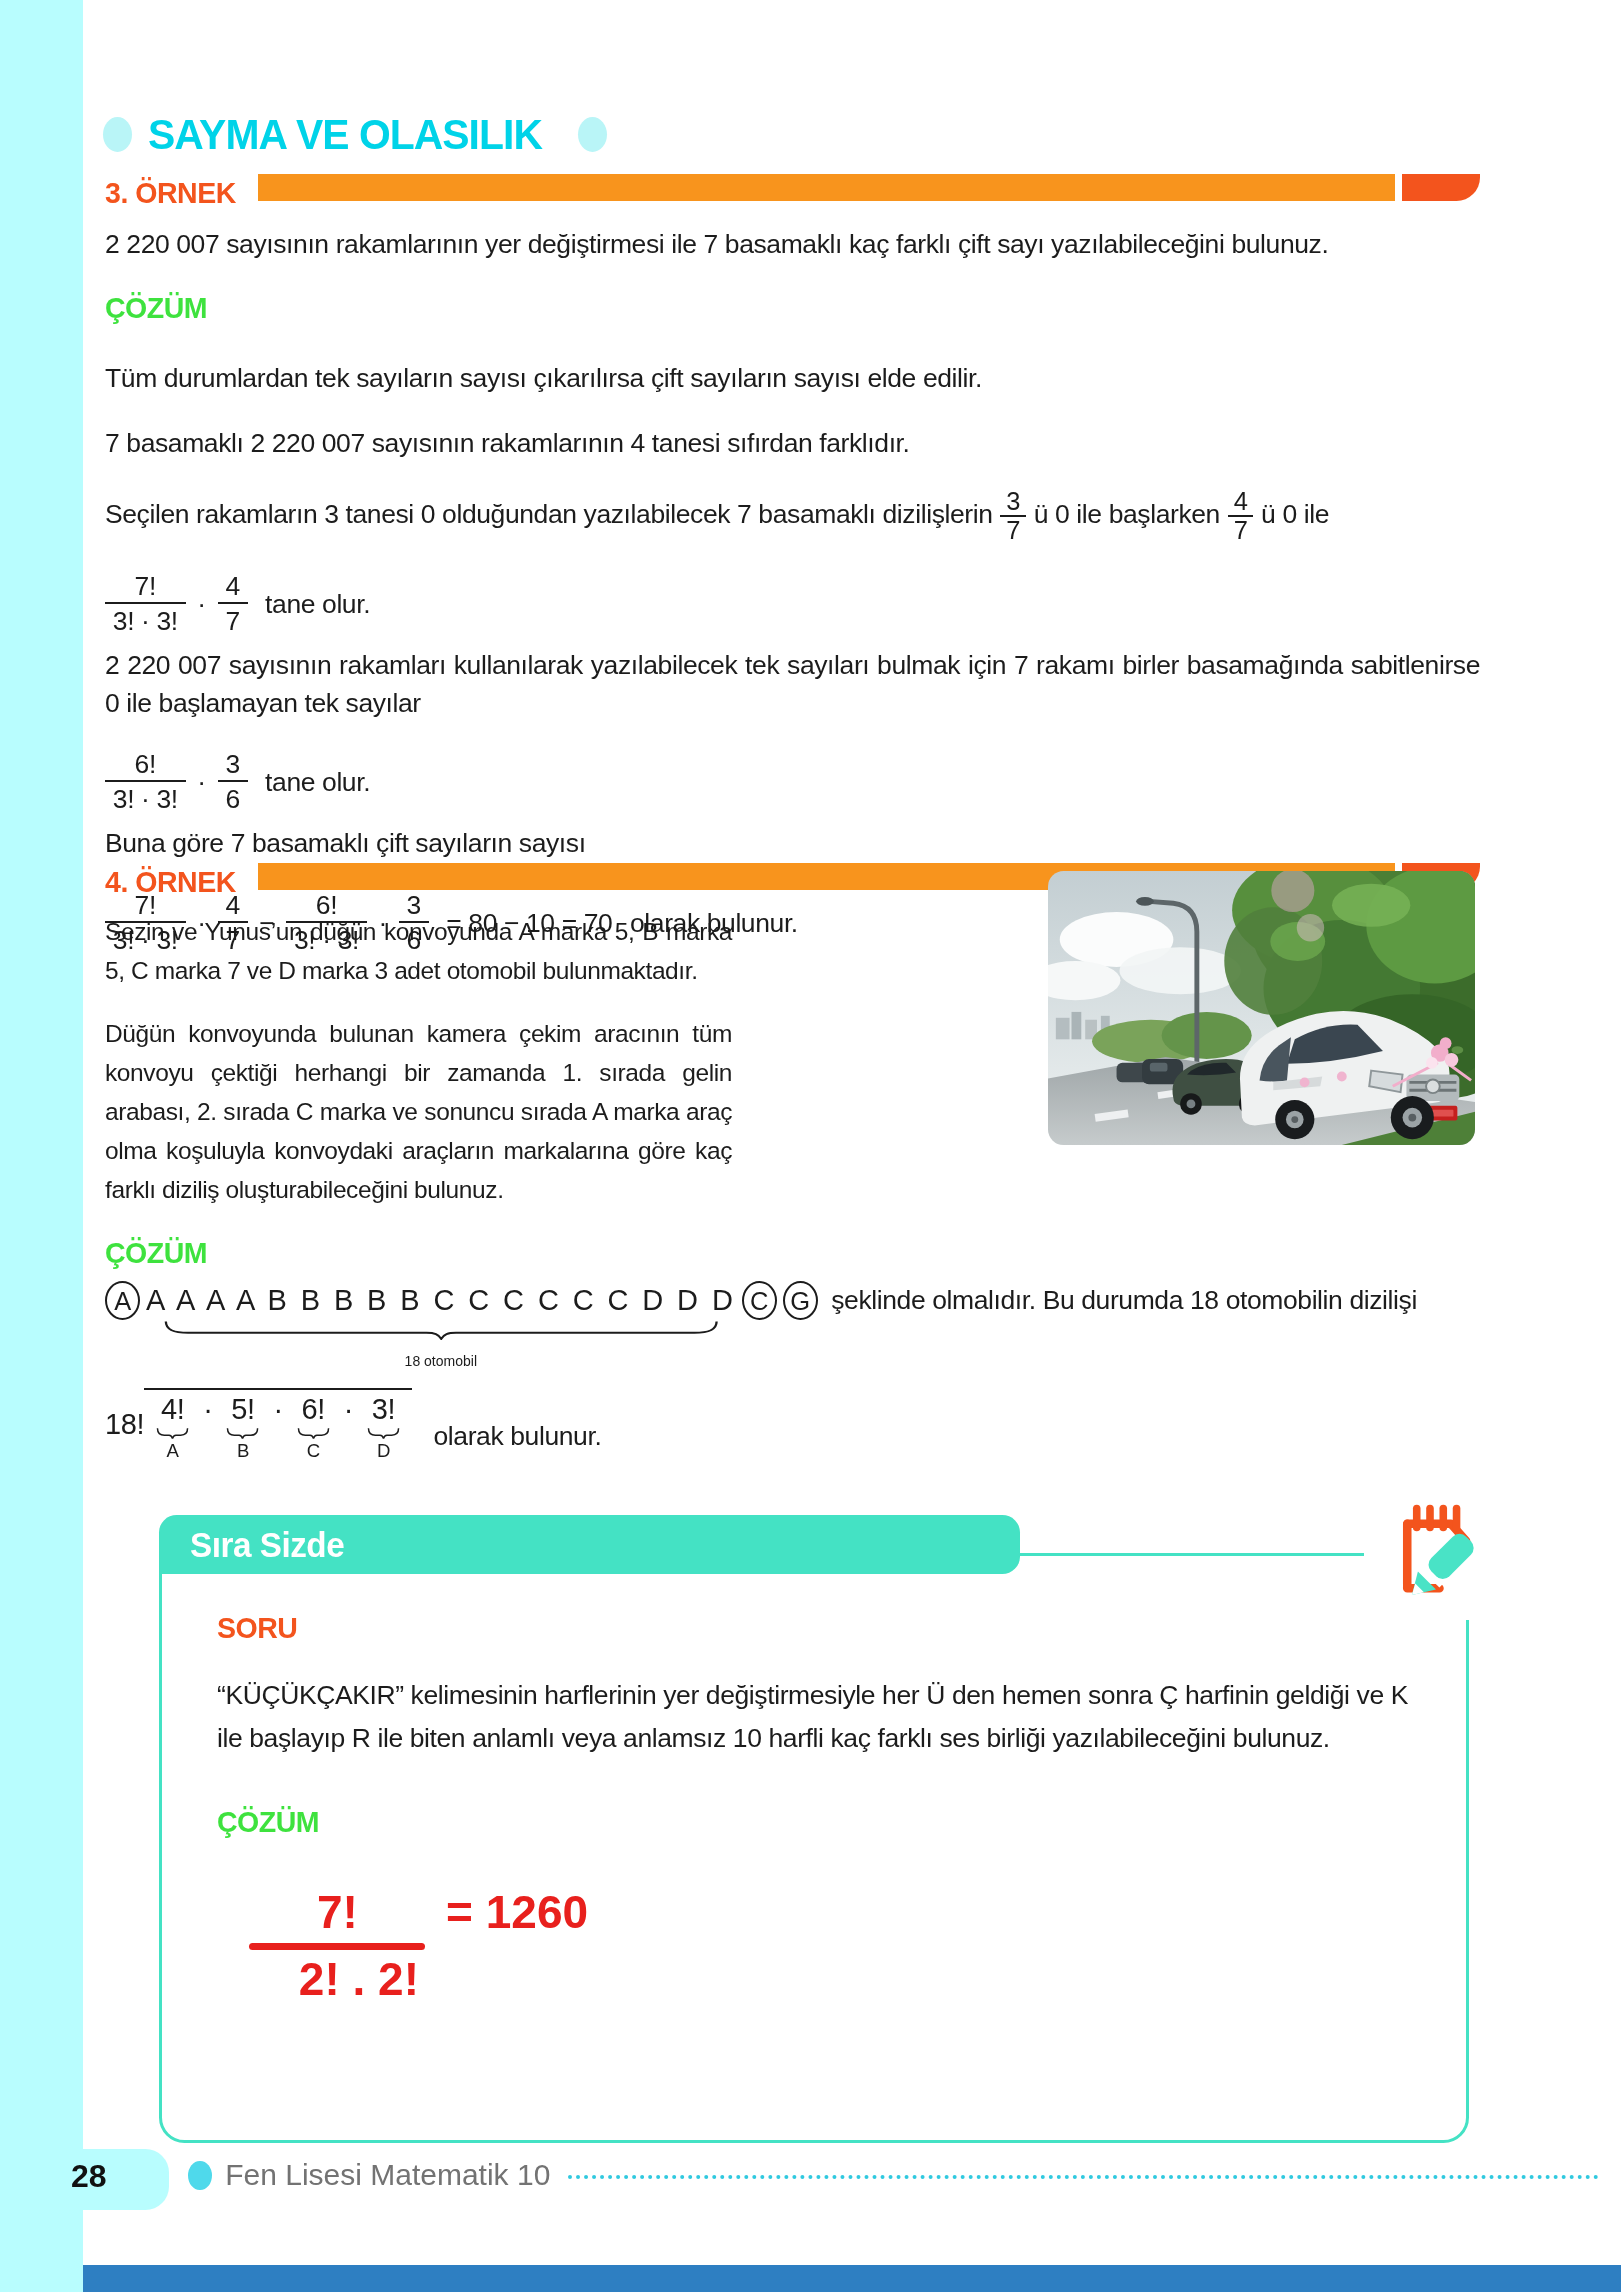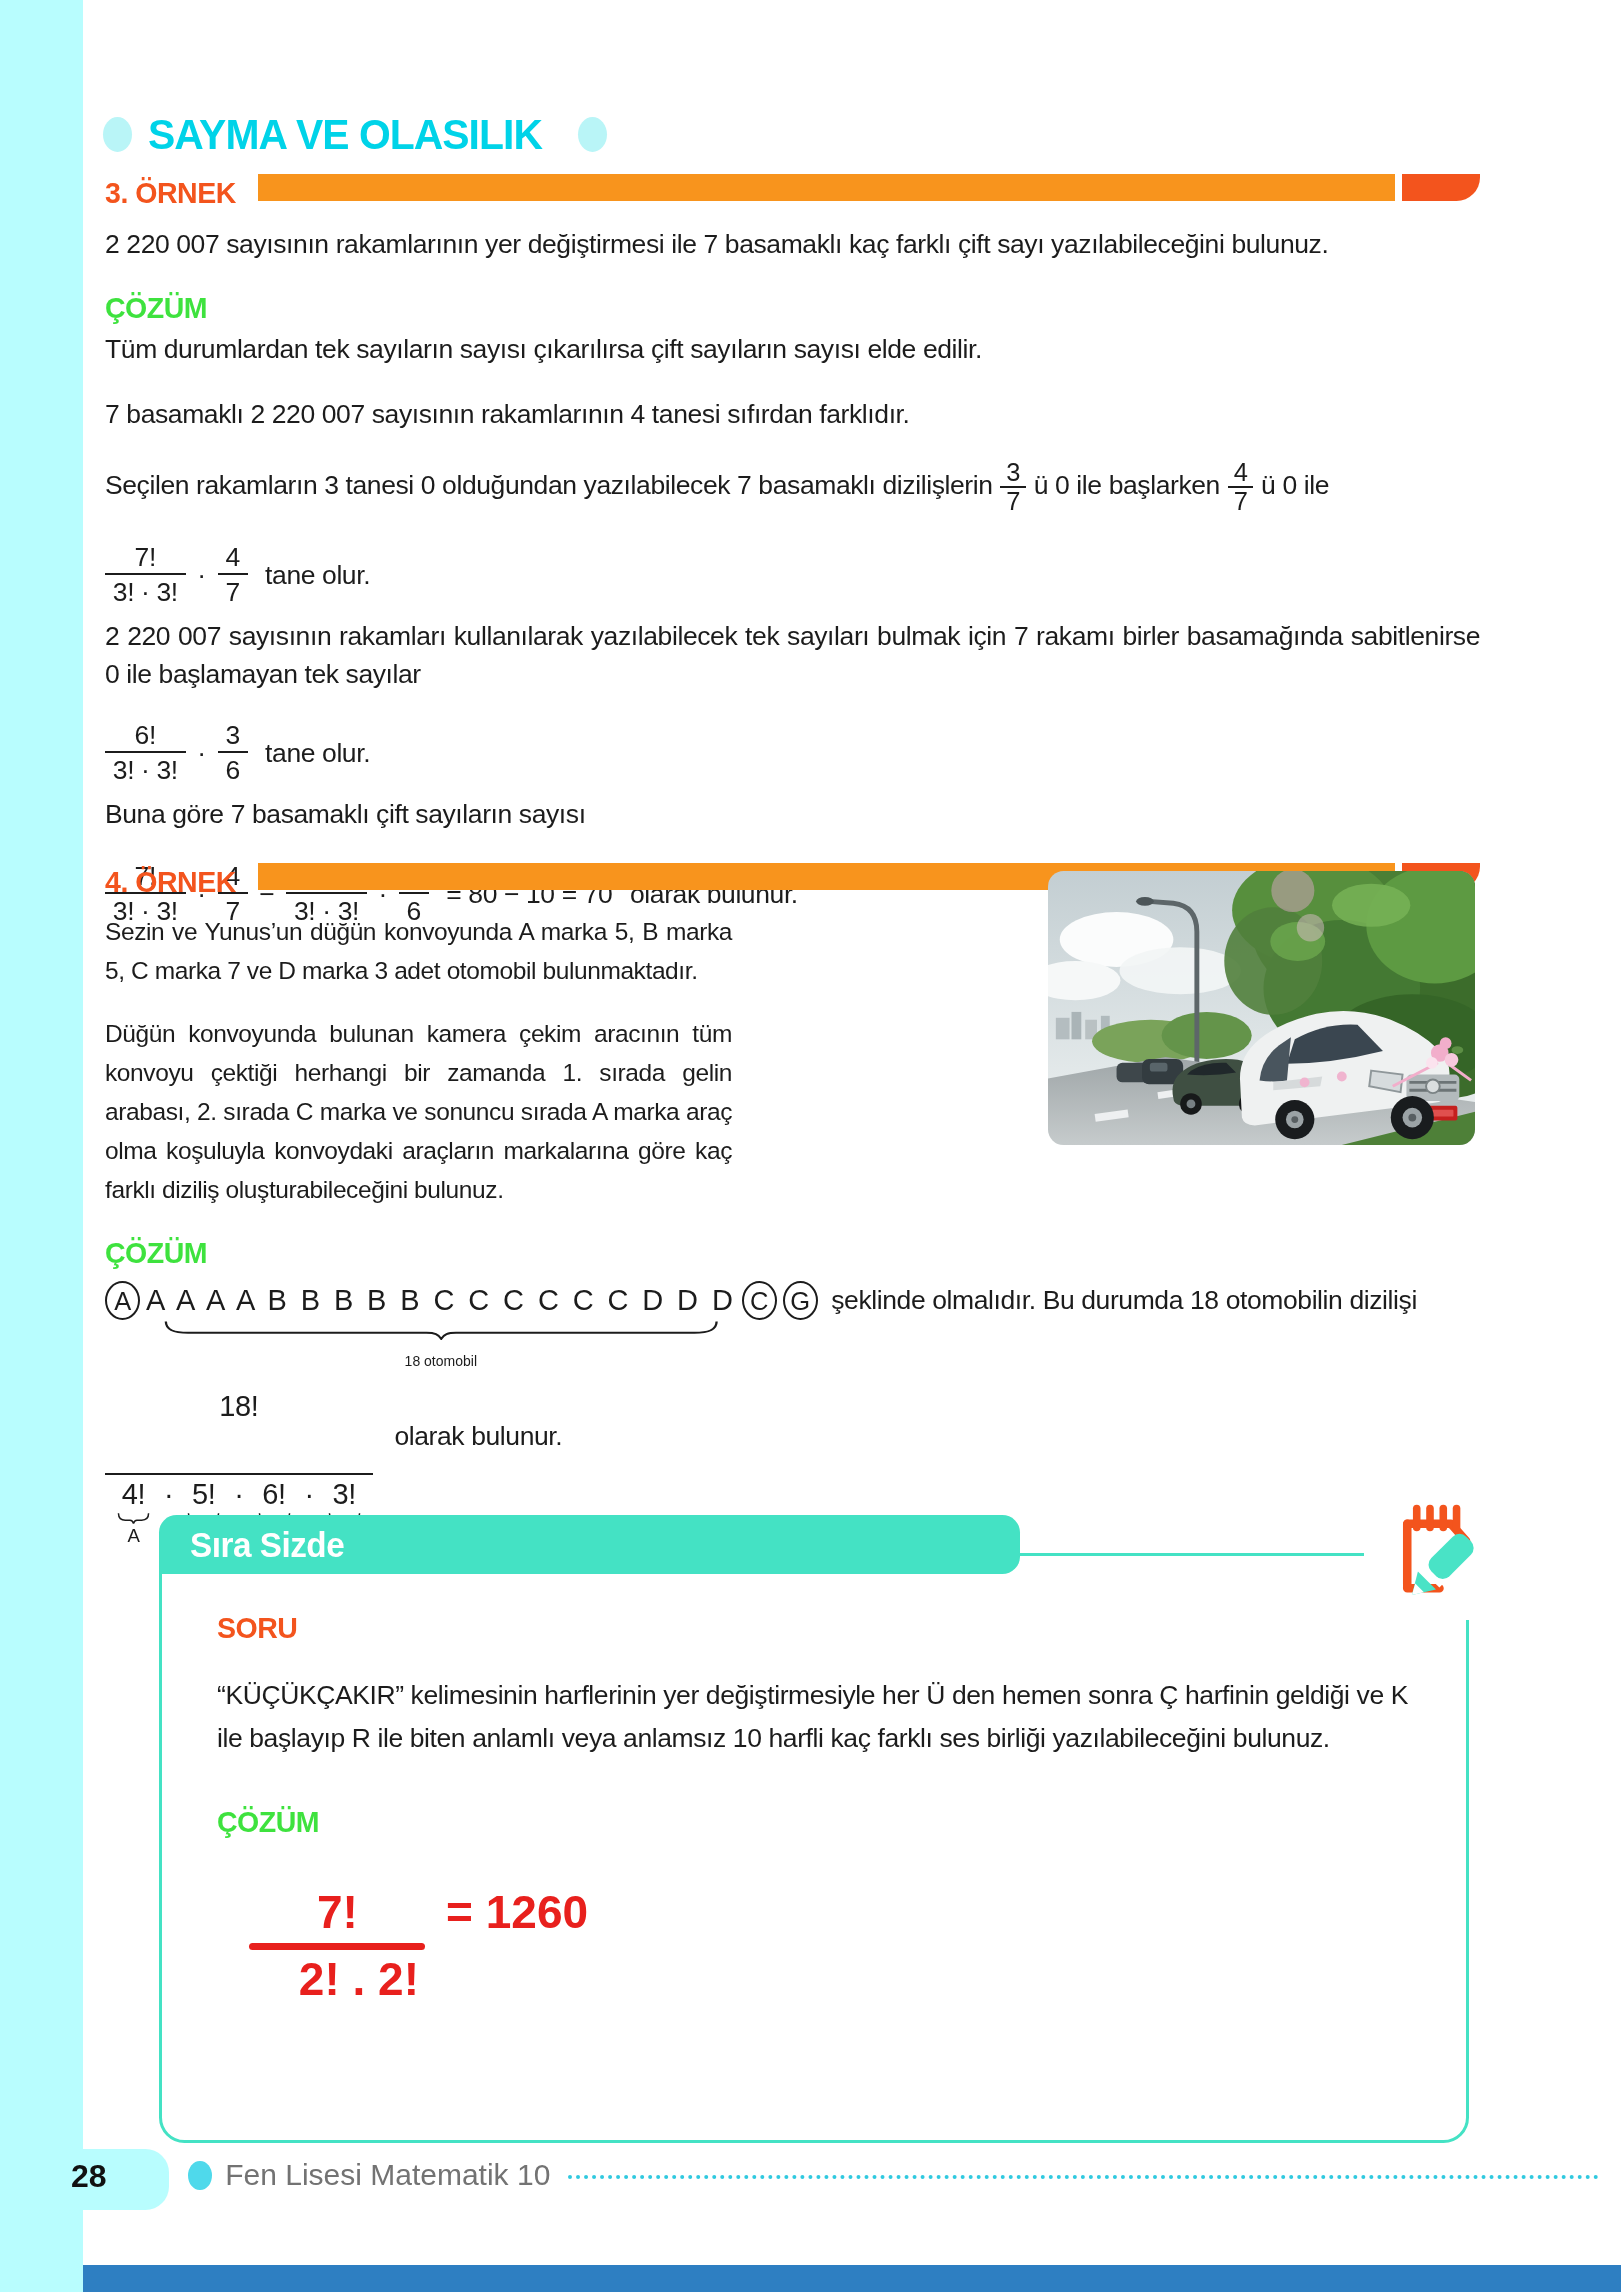--- a/index.html
+++ b/index.html
@@ -18,21 +18,21 @@
   .ex3{top:174px;} .ex4{top:863px;}
   .ex-header{display:flex;height:29px;}
   .ex-label{color:#f3541d;font-weight:700;font-size:30px;margin-right:15.7px;white-space:nowrap;
             transform:scaleX(.95);transform-origin:left center;letter-spacing:-0.5px;}
   .ex-bar{flex:1;height:26.5px;background:#f8941d;}
   .ex-cap{width:78px;height:26.5px;background:#f3541d;border-radius:0 0 23.5px 0;margin-left:6.9px;}
   .q{margin-top:21.6px;text-align:justify;}
   .cozum{margin-top:7.8px;color:#3ee23e;font-weight:700;font-size:30px;letter-spacing:-0.5px;
          transform:scaleX(.95);transform-origin:left center;}
   .p{margin-top:0;text-align:justify;}
-  .p.mt{margin-top:3px;}
+  .p.mt{margin-top:32px;}
   
   .ifrac{display:inline-flex;flex-direction:column;align-items:center;vertical-align:middle;
          line-height:1.05;font-size:25.5px;margin:0 7.8px;}
   .ifrac .fn{padding:0 2.9px;}
   .ifrac .fd{border-top:2.3px solid #1c1c1c;padding:0 5.9px;}
   
   .formula{display:flex;align-items:center;margin:5.9px 0 7.8px;}
   .frac{display:inline-flex;flex-direction:column;align-items:center;}
   .frac .fn{line-height:32px;padding:0 3.9px;}
   .frac .fd{border-top:2.4px solid #1c1c1c;line-height:33px;padding:1px 7.8px 0;}
@@ -46,21 +46,21 @@
   .s1{margin-top:15.7px;}
   .seq-row{display:flex;align-items:flex-start;margin-top:9.8px;}
   .circ{flex:0 0 auto;width:35px;height:39px;border:2.5px solid #1c1c1c;border-radius:50%;
         display:flex;align-items:center;justify-content:center;font-size:25.5px;box-sizing:border-box;}
   .seq-mid{display:flex;flex-direction:column;align-items:center;margin:0 5.9px;}
   .seq-letters{font-size:29px;letter-spacing:2.9px;line-height:39px;white-space:nowrap;}
   .seq-brace{width:94%;height:19.6px;display:block;}
   .seq-label{font-size:14px;margin-top:2px;letter-spacing:0;}
   .seq-after{flex:1;min-width:0;margin-left:13.7px;line-height:39px;}
   .formula.big{margin-top:7.8px;align-items:flex-start;}
-  .bigfrac{display:inline-flex;flex-direction:column;align-items:center;gap:48px;}
+  .bigfrac{display:inline-flex;flex-direction:row;align-items:center;}
   .bf-num{font-size:29px;line-height:37px;}
   .bf-den{display:flex;align-items:flex-start;border-top:2.5px solid #1c1c1c;padding-top:2px;}
   .term{display:flex;flex-direction:column;align-items:center;width:57px;}
   .term .tv{font-size:29px;line-height:35px;}
   .term svg{width:43px;height:13.7px;}
   .term .tl{font-size:18.6px;line-height:21.6px;}
   .bf-dot{font-size:29px;line-height:35px;margin:0 2px;}
   .formula.big .fsuffix{margin-top:29px;margin-left:21.6px;}
   
   .sira{position:absolute;left:159px;top:1553px;width:1310px;height:590px;background:#fff;

